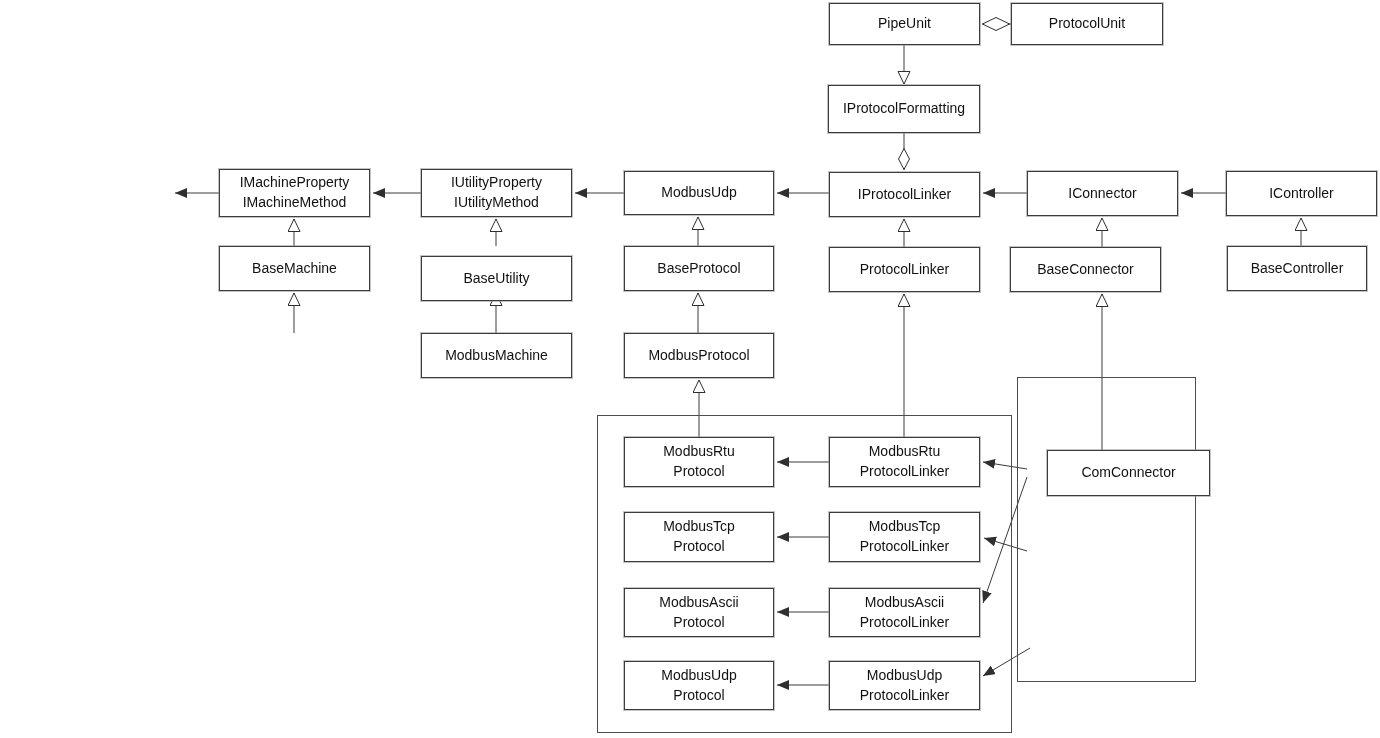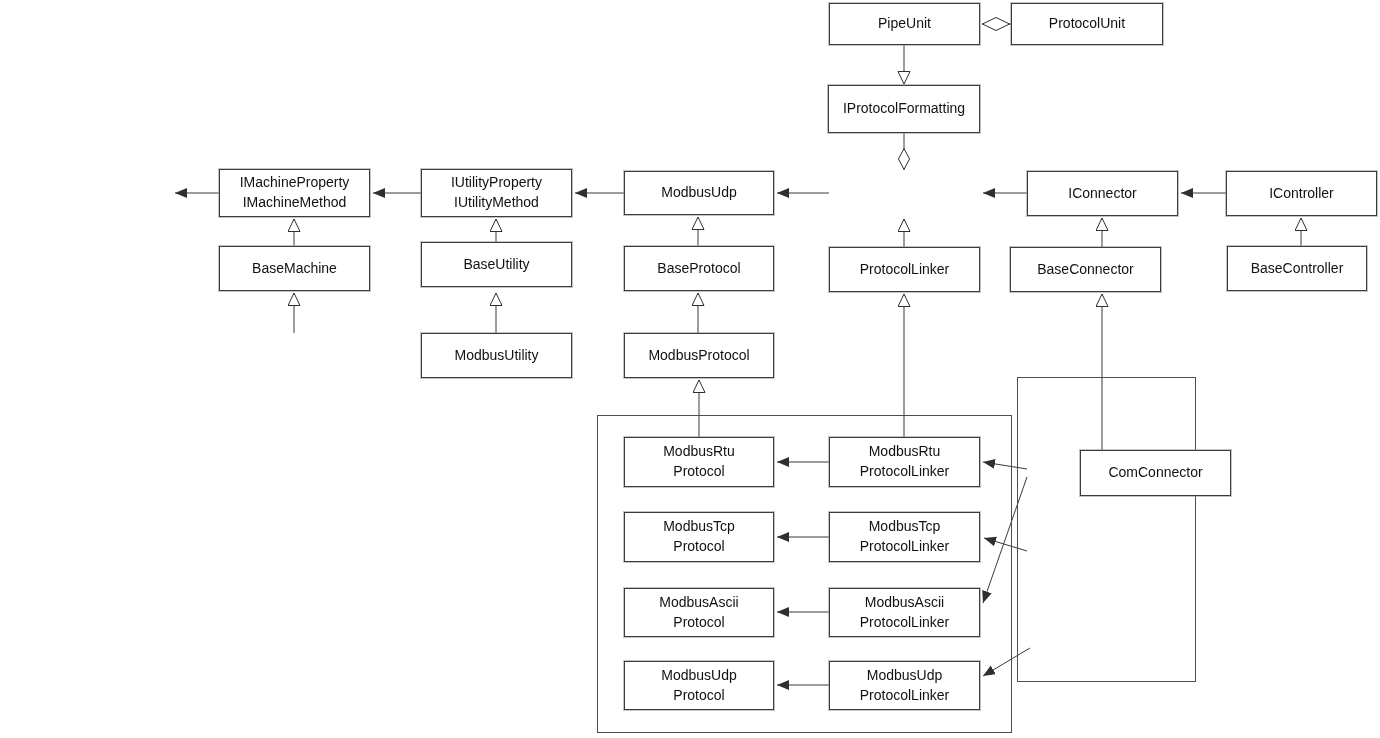--- a/index.html
+++ b/index.html
@@ -115,27 +115,28 @@
   <div class="node" style="left:829px;top:3px;width:151px;height:42px">PipeUnit</div>
   <div class="node" style="left:1011px;top:3px;width:152px;height:42px">ProtocolUnit</div>
   <div class="node breakall" style="left:828px;top:85px;width:152px;height:48px">IProtocolFormatting</div>
 
   <div class="node" style="left:219px;top:169px;width:151px;height:48px">IMachineProperty
 IMachineMethod</div>
   <div class="node" style="left:219px;top:246px;width:151px;height:45px">BaseMachine</div>
 
   <div class="node" style="left:421px;top:169px;width:151px;height:48px">IUtilityProperty
 IUtilityMethod</div>
-  <div class="node" style="left:421px;top:242px;width:151px;height:45px">BaseUtility</div>
-  <div class="node" style="left:421px;top:333px;width:151px;height:45px">ModbusUtility</div>
+  <div class="node" style="left:421px;top:256px;width:151px;height:45px">BaseUtility</div>
+  <div class="node" style="left:421px;top:333px;width:151px;height:45px">ModbusMachine</div>
 
   <div class="node" style="left:624px;top:171px;width:150px;height:44px">ModbusUdp</div>
   <div class="node" style="left:624px;top:246px;width:150px;height:45px">BaseProtocol</div>
   <div class="node" style="left:624px;top:333px;width:150px;height:45px">ModbusProtocol</div>
 
+  <div class="node" style="left:829px;top:172px;width:151px;height:45px">IProtocolLinker</div>
   <div class="node" style="left:829px;top:247px;width:151px;height:45px">ProtocolLinker</div>
 
   <div class="node" style="left:1027px;top:171px;width:151px;height:45px">IConnector</div>
   <div class="node" style="left:1010px;top:247px;width:151px;height:45px">BaseConnector</div>
 
   <div class="node" style="left:1226px;top:171px;width:151px;height:45px">IController</div>
   <div class="node" style="left:1227px;top:246px;width:140px;height:45px">BaseController</div>
 
   <div class="node" style="left:624px;top:437px;width:150px;height:50px">ModbusRtu
 Protocol</div>
@@ -148,15 +149,15 @@
 
   <div class="node" style="left:829px;top:437px;width:151px;height:50px">ModbusRtu
 ProtocolLinker</div>
   <div class="node" style="left:829px;top:512px;width:151px;height:50px">ModbusTcp
 ProtocolLinker</div>
   <div class="node" style="left:829px;top:588px;width:151px;height:49px">ModbusAscii
 ProtocolLinker</div>
   <div class="node" style="left:829px;top:661px;width:151px;height:49px">ModbusUdp
 ProtocolLinker</div>
 
-  <div class="node" style="left:1080px;top:450px;width:151px;height:46px">ComConnector</div>
+  <div class="node" style="left:1047px;top:450px;width:163px;height:46px">ComConnector</div>
 
 </div>
 
 </body></html>

